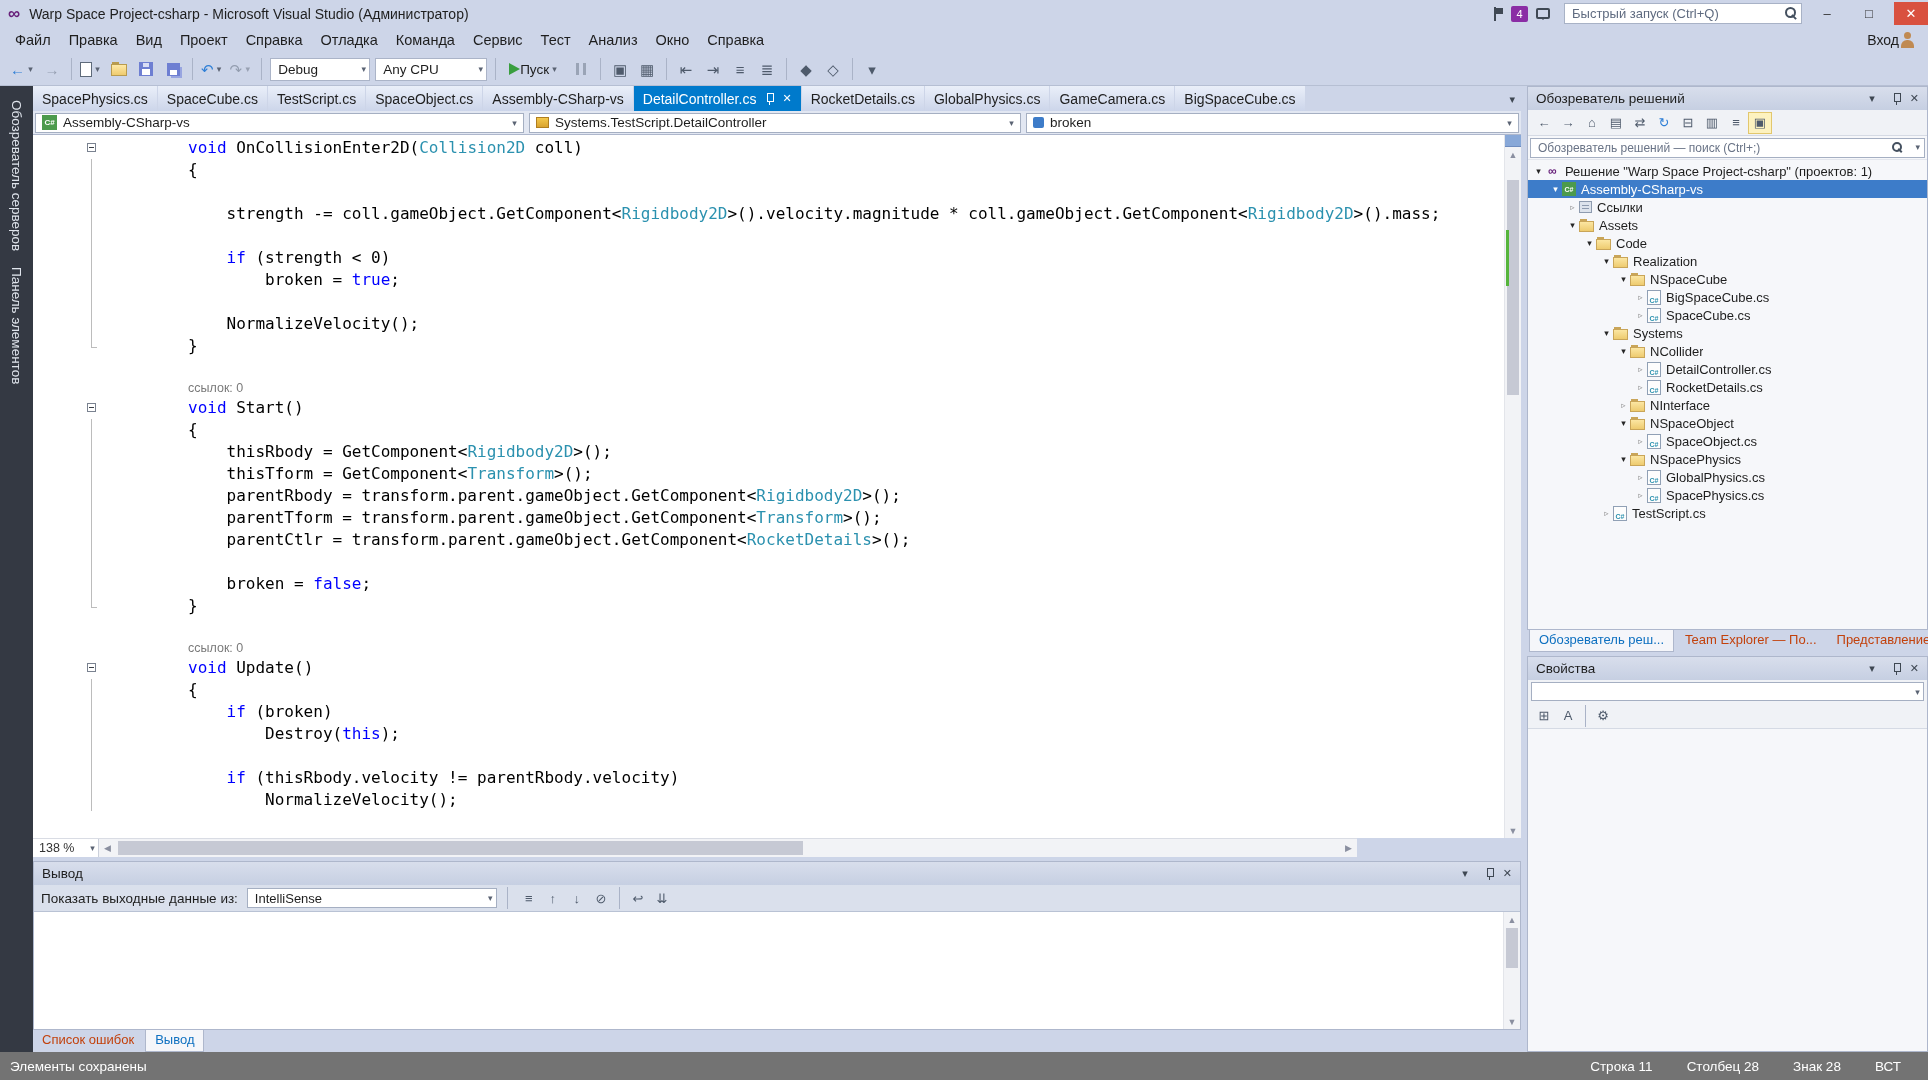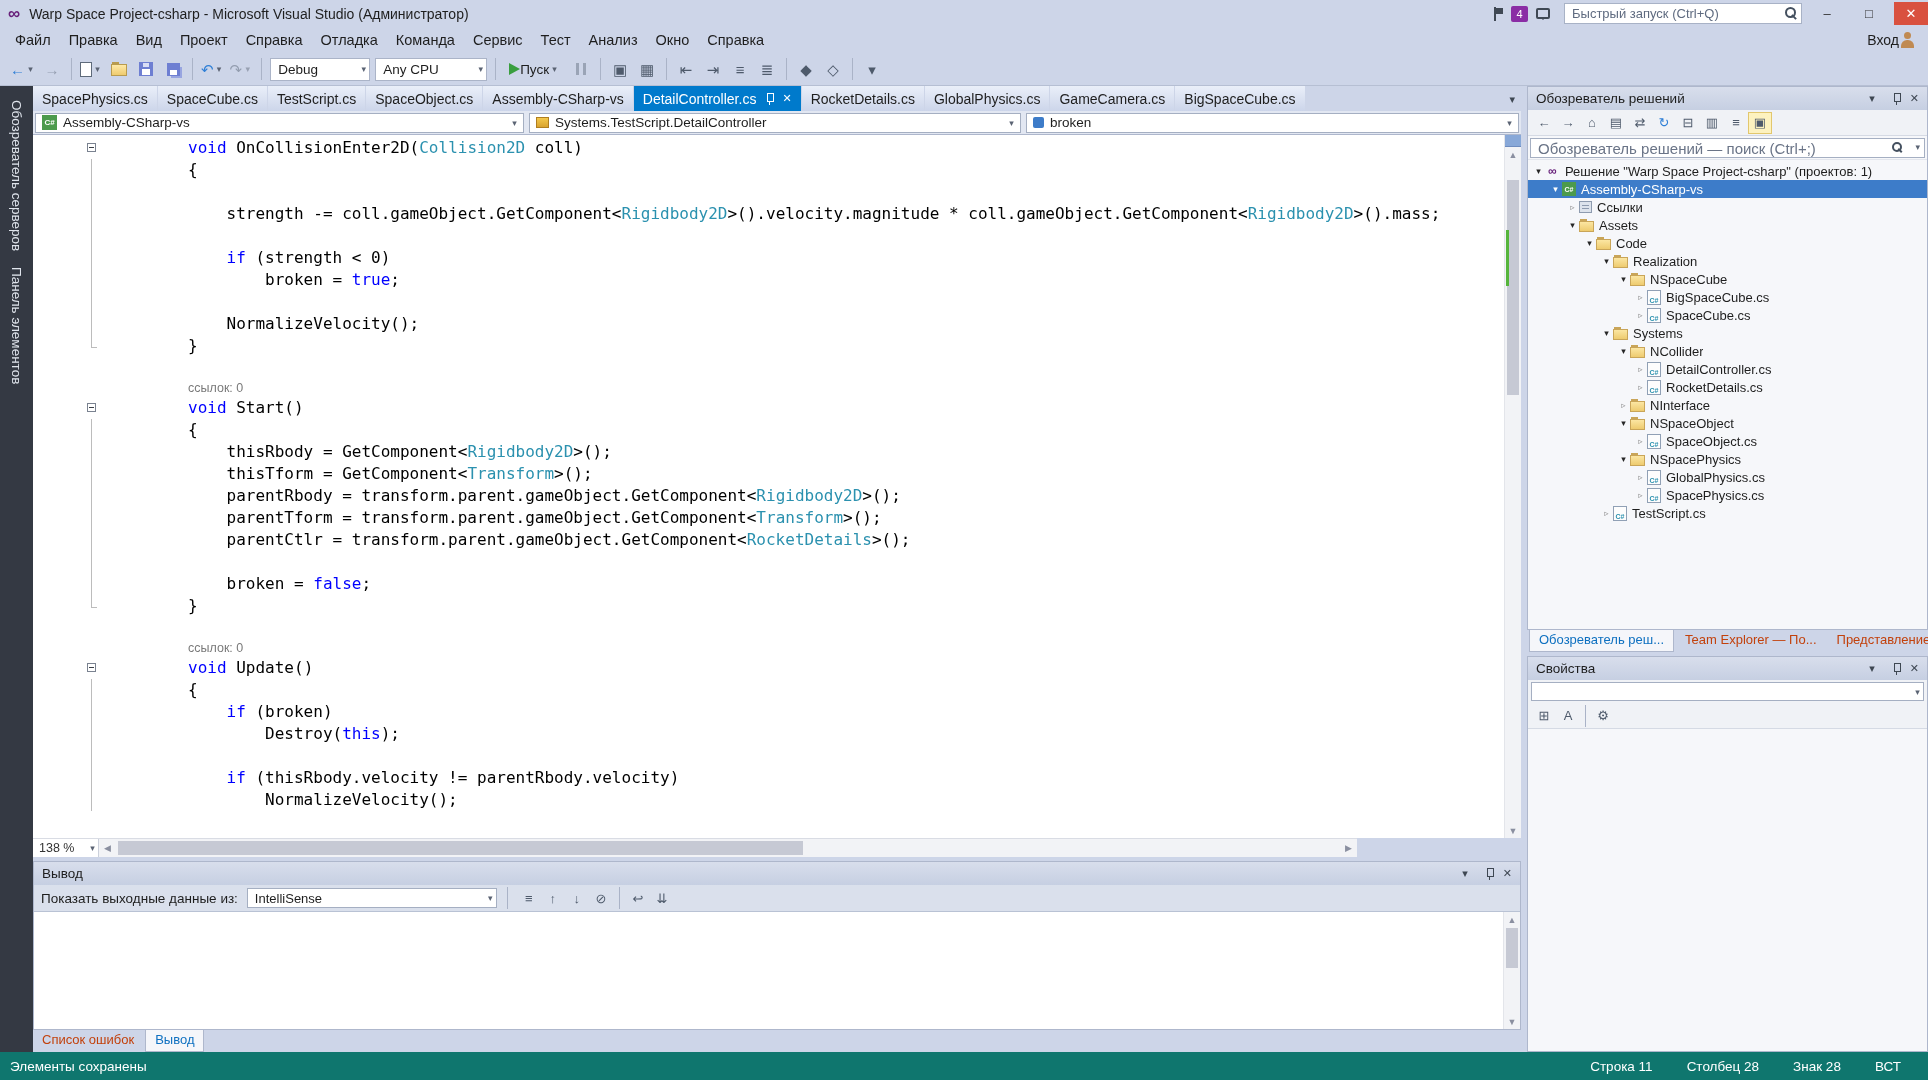--- a/index.html
+++ b/index.html
@@ -135,21 +135,21 @@
   .panel-tab.active { background:#F5F6FA; border:1px solid #AEB7CC; border-top:none; color:#0E70C0; }
 
   
   #right { position:absolute; left:1527px; top:86px; width:401px; bottom:28px; }
   #se { position:absolute; left:0; top:0; right:0; height:544px; border:1px solid #AEB7CC; background:#F6F7FA; display:flex; flex-direction:column; }
   #se-toolbar { height:26px; display:flex; align-items:center; padding:0 4px; background:#F0F2F6; border-bottom:1px solid #D5DAE4; flex:none; }
   .se-btn { width:24px; height:22px; display:flex; align-items:center; justify-content:center; color:#4E5A6B; font-size:13px; }
   .se-btn.c-blue { color:#2F7FD6; }
   .se-btn.on { background:#FDF2BF; border:1px solid #E2C76D; }
   #se-search-row { height:24px; padding:2px 2px; background:#F6F7FA; border-bottom:1px solid #E3E6ED; position:relative; flex:none; }
-  #se-search { width:100%; height:20px; border:1px solid #A5AFC2; padding:0 38px 0 7px; font-size:15px; color:#333; background:#fff; font-family:"Liberation Sans",sans-serif; }
+  #se-search { width:100%; height:20px; border:1px solid #A5AFC2; padding:0 38px 0 7px; font-size:12px; color:#333; background:#fff; font-family:"Liberation Sans",sans-serif; }
   #se-search::placeholder { color:#6A7487; }
   .se-mag { position:absolute; right:24px; top:6px; width:11px; height:11px; }
   .se-mag::before { content:""; position:absolute; left:0; top:0; width:6px; height:6px; border:2px solid #44505F; border-radius:50%; }
   .se-mag::after { content:""; position:absolute; left:7px; top:6px; width:2px; height:5px; background:#44505F; transform:rotate(-45deg); }
   .se-search-dd { position:absolute; right:7px; top:6px; font-size:9px; color:#5A6373; }
   #solution-tree { flex:1; overflow:hidden; padding-top:2px; }
   .tree-row { height:18px; display:flex; align-items:center; font-size:13px; white-space:nowrap; cursor:default; }
   .tree-row.sel { background:#3D7CC9; color:#fff; }
   .tw { width:13px; flex:none; text-align:center; font-size:8.5px; color:#8A8A8A; }
   .tw.exp { color:#262626; font-size:9px; }
@@ -165,21 +165,21 @@
   .tree-label { overflow:hidden; text-overflow:ellipsis; }
   #setabs { position:absolute; top:544px; left:0; right:0; height:24px; display:flex; gap:2px; padding-left:2px; align-items:flex-start; }
   #props { position:absolute; top:570px; bottom:0; left:0; right:0; border:1px solid #AEB7CC; background:#F6F7FA; display:flex; flex-direction:column; }
   .props-combo-row { height:23px; padding:2px 3px; background:#F0F2F6; flex:none; }
   .props-combo { height:19px; background:#fff; border:1px solid #A5AFC2; display:flex; align-items:center; }
   .props-combo .dd-arrow { margin-left:auto; }
   .props-toolbar { height:26px; display:flex; align-items:center; padding:0 4px; background:#F0F2F6; border-bottom:1px solid #D5DAE4; flex:none; }
   .props-filler { flex:1; }
 
   
-  #statusbar { position:absolute; left:0; right:0; bottom:0; height:28px; background:#0f766e; color:#fff; display:flex; align-items:center; font-size:13.5px; padding-left:10px; }
+  #statusbar { position:absolute; left:0; right:0; bottom:0; height:28px; background:#737373; color:#fff; display:flex; align-items:center; font-size:13.5px; padding-left:10px; }
   .sb-cells { margin-left:auto; display:flex; align-items:center; height:100%; margin-right:10px; }
   .sb-cell { padding:0 17px; }
 </style>
 </head>
 <body>
 
 <div id="titlebar">
   <span class="vs-logo">∞</span>
   <span class="title-text">Warp Space Project-csharp - Microsoft Visual Studio (Администратор)</span>
   <div class="title-right">

